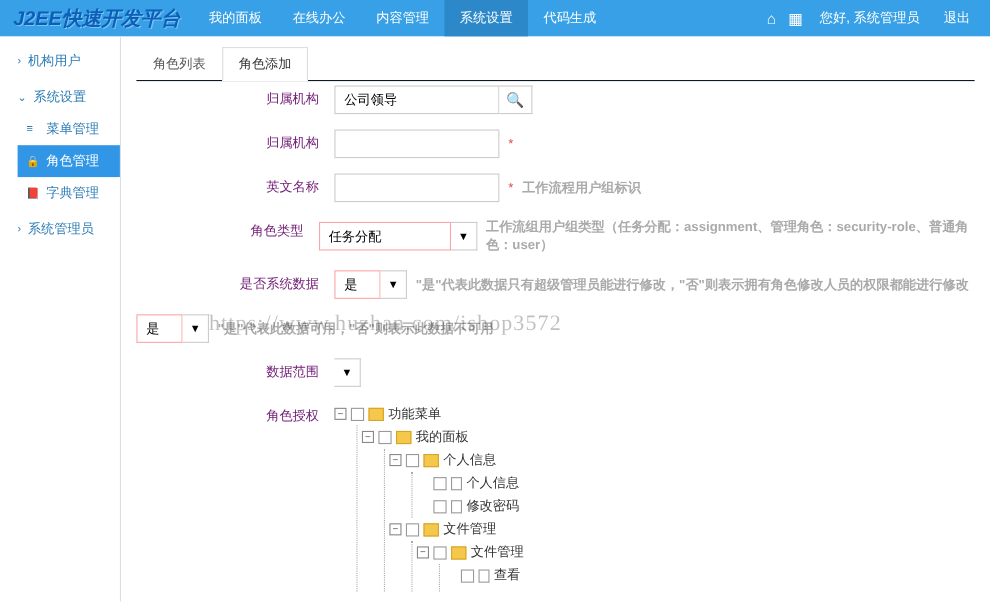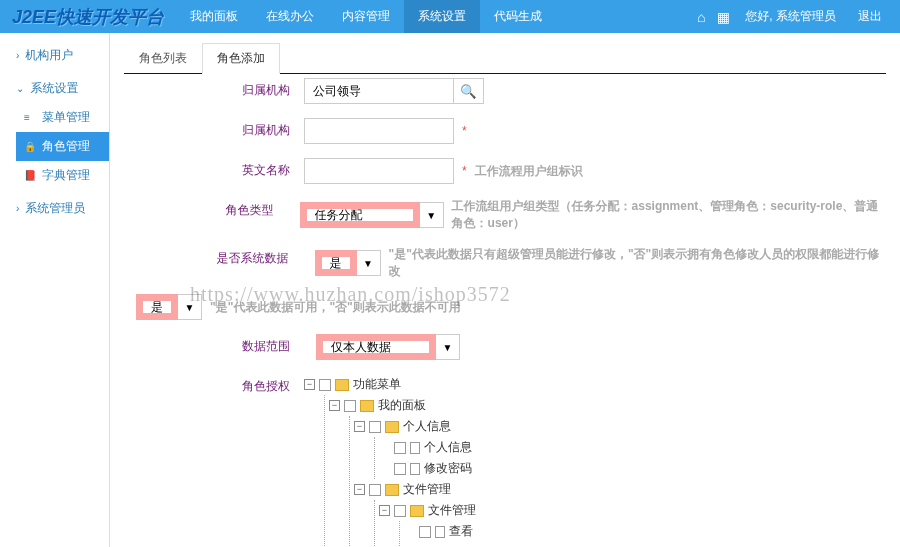--- a/index.html
+++ b/index.html
@@ -27,21 +27,21 @@
 .tab.active { border-color: #ddd; border-bottom: 1px solid #fff; margin-bottom: -1px; background: #fff; color: #333; }
 .form-row { display: flex; margin-bottom: 14px; align-items: flex-start; }
 .form-label { width: 180px; text-align: right; padding-right: 14px; color: #701a75; padding-top: 4px; }
 .form-control { display: flex; align-items: center; gap: 8px; }
 .input-group { display: flex; }
 .text-input { border: 1px solid #ccc; height: 26px; padding: 0 8px; width: 150px; font-size: 12px; }
 .btn-search { border: 1px solid #ccc; border-left: none; height: 26px; width: 30px; background: #fff; cursor: pointer; display: flex; align-items: center; justify-content: center; }
 .req { color: #d9534f; }
 .hint { color: #aaa; font-size: 12px; font-weight: bold; }
 .select-wrap { display: flex; }
-.select-input { border: 7px solid #fca5a5; height: 26px; padding: 0 8px; width: 120px; font-size: 12px; background: #fff; margin-left: 12px; }
+.select-input { border: 1px solid #fca5a5; height: 26px; padding: 0 8px; width: 120px; font-size: 12px; background: #fff; }
 .select-btn { border: 1px solid #ccc; border-left: none; height: 26px; width: 24px; background: #fff; cursor: pointer; display: flex; align-items: center; justify-content: center; font-size: 10px; }
 .select-small { width: 42px; }
 .tree { padding-left: 0; }
 .tree-node { display: flex; align-items: center; gap: 4px; padding: 2px 0; }
 .tree-children { margin-left: 20px; border-left: 1px dotted #aaa; padding-left: 4px; }
 .tree-toggle { width: 11px; height: 11px; border: 1px solid #888; display: inline-flex; align-items: center; justify-content: center; font-size: 9px; line-height: 1; cursor: pointer; background: #fff; color: #555; }
 .tree-check { width: 12px; height: 12px; border: 1px solid #999; display: inline-block; cursor: pointer; background: #fff; }
 .folder-icon { width: 14px; height: 12px; background: #f5c84b; border: 1px solid #d4a528; display: inline-block; }
 .file-icon { width: 10px; height: 12px; background: #fff; border: 1px solid #999; display: inline-block; }
 .tree-label { color: #333; }
@@ -173,21 +173,20 @@
             </button>
         </div>
         <span class="hint">"是"代表此数据可用，"否"则表示此数据不可用</span>
       </div>
     </div>
 
     <div class="form-row">
       <div class="form-label">数据范围</div>
       <div class="form-control">
         <div class="select-wrap">
-          <input class="select-input" value="仅本人数据" style="">
           <button class="select-btn">
               <span>▼</span>
             </button>
         </div>
       </div>
     </div>
 
     <div class="form-row">
       <div class="form-label">角色授权</div>
       <div class="form-control">

